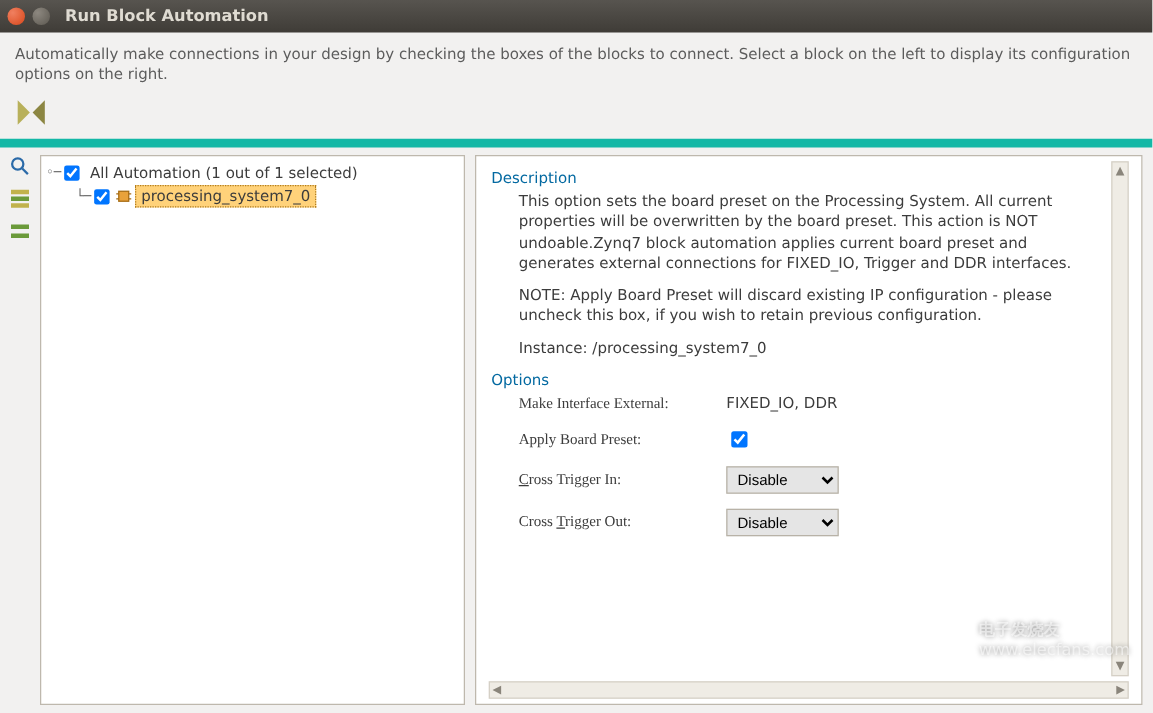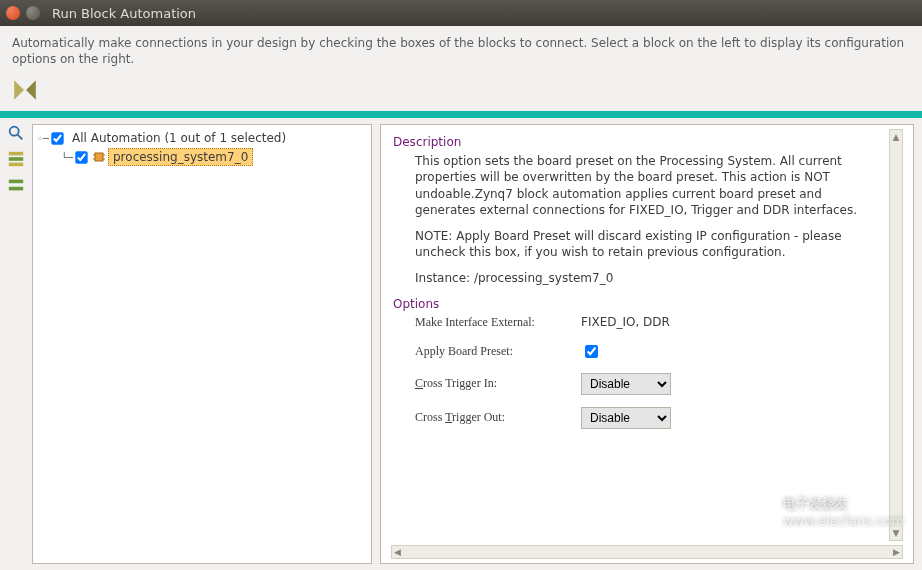--- a/index.html
+++ b/index.html
@@ -21,21 +21,21 @@
     align-items: center;
     padding: 0 6px;
     gap: 6px;
   }
   .winbtn {
     width: 14px; height: 14px; border-radius: 50%;
     display: inline-block;
   }
   .winbtn.close { background: radial-gradient(circle at 30% 30%, #f08060, #d9471a); }
   .winbtn.min   { background: radial-gradient(circle at 30% 30%, #8d8880, #5c5850); }
-  .titlebar .title { font-weight: normal; margin-left: 6px; font-size: 13px; }
+  .titlebar .title { font-weight: bold; margin-left: 6px; font-size: 13px; }
   .intro {
     padding: 10px 12px 8px 12px;
     border-bottom: 7px solid #14b8a6;
     font-size: 12px;
     line-height: 1.3;
     display: flex;
     gap: 10px;
     align-items: flex-start;
     flex-direction: column;
   }
@@ -90,21 +90,21 @@
     transform: scale(0.95);
   }
   .tree-chip-icon {
     width: 14px; height: 14px; flex: 0 0 auto;
   }
   .tree-label { padding: 1px 4px; }
   .tree-label.selected {
     background: #ffd27a;
     border: 1px dotted #b07c1f;
   }
-  .section-title { font-weight: normal; color: #701a75; margin: 6px 0 4px 2px; }
+  .section-title { font-weight: normal; color: #0369a1; margin: 6px 0 4px 2px; }
   .indented { margin-left: 24px; }
   .desc-block p { margin: 4px 0 10px 0; line-height: 1.35; }
   .options-grid {
     display: grid;
     grid-template-columns: 160px 1fr;
     row-gap: 12px;
     column-gap: 6px;
     align-items: center;
     margin-top: 4px;
   }

